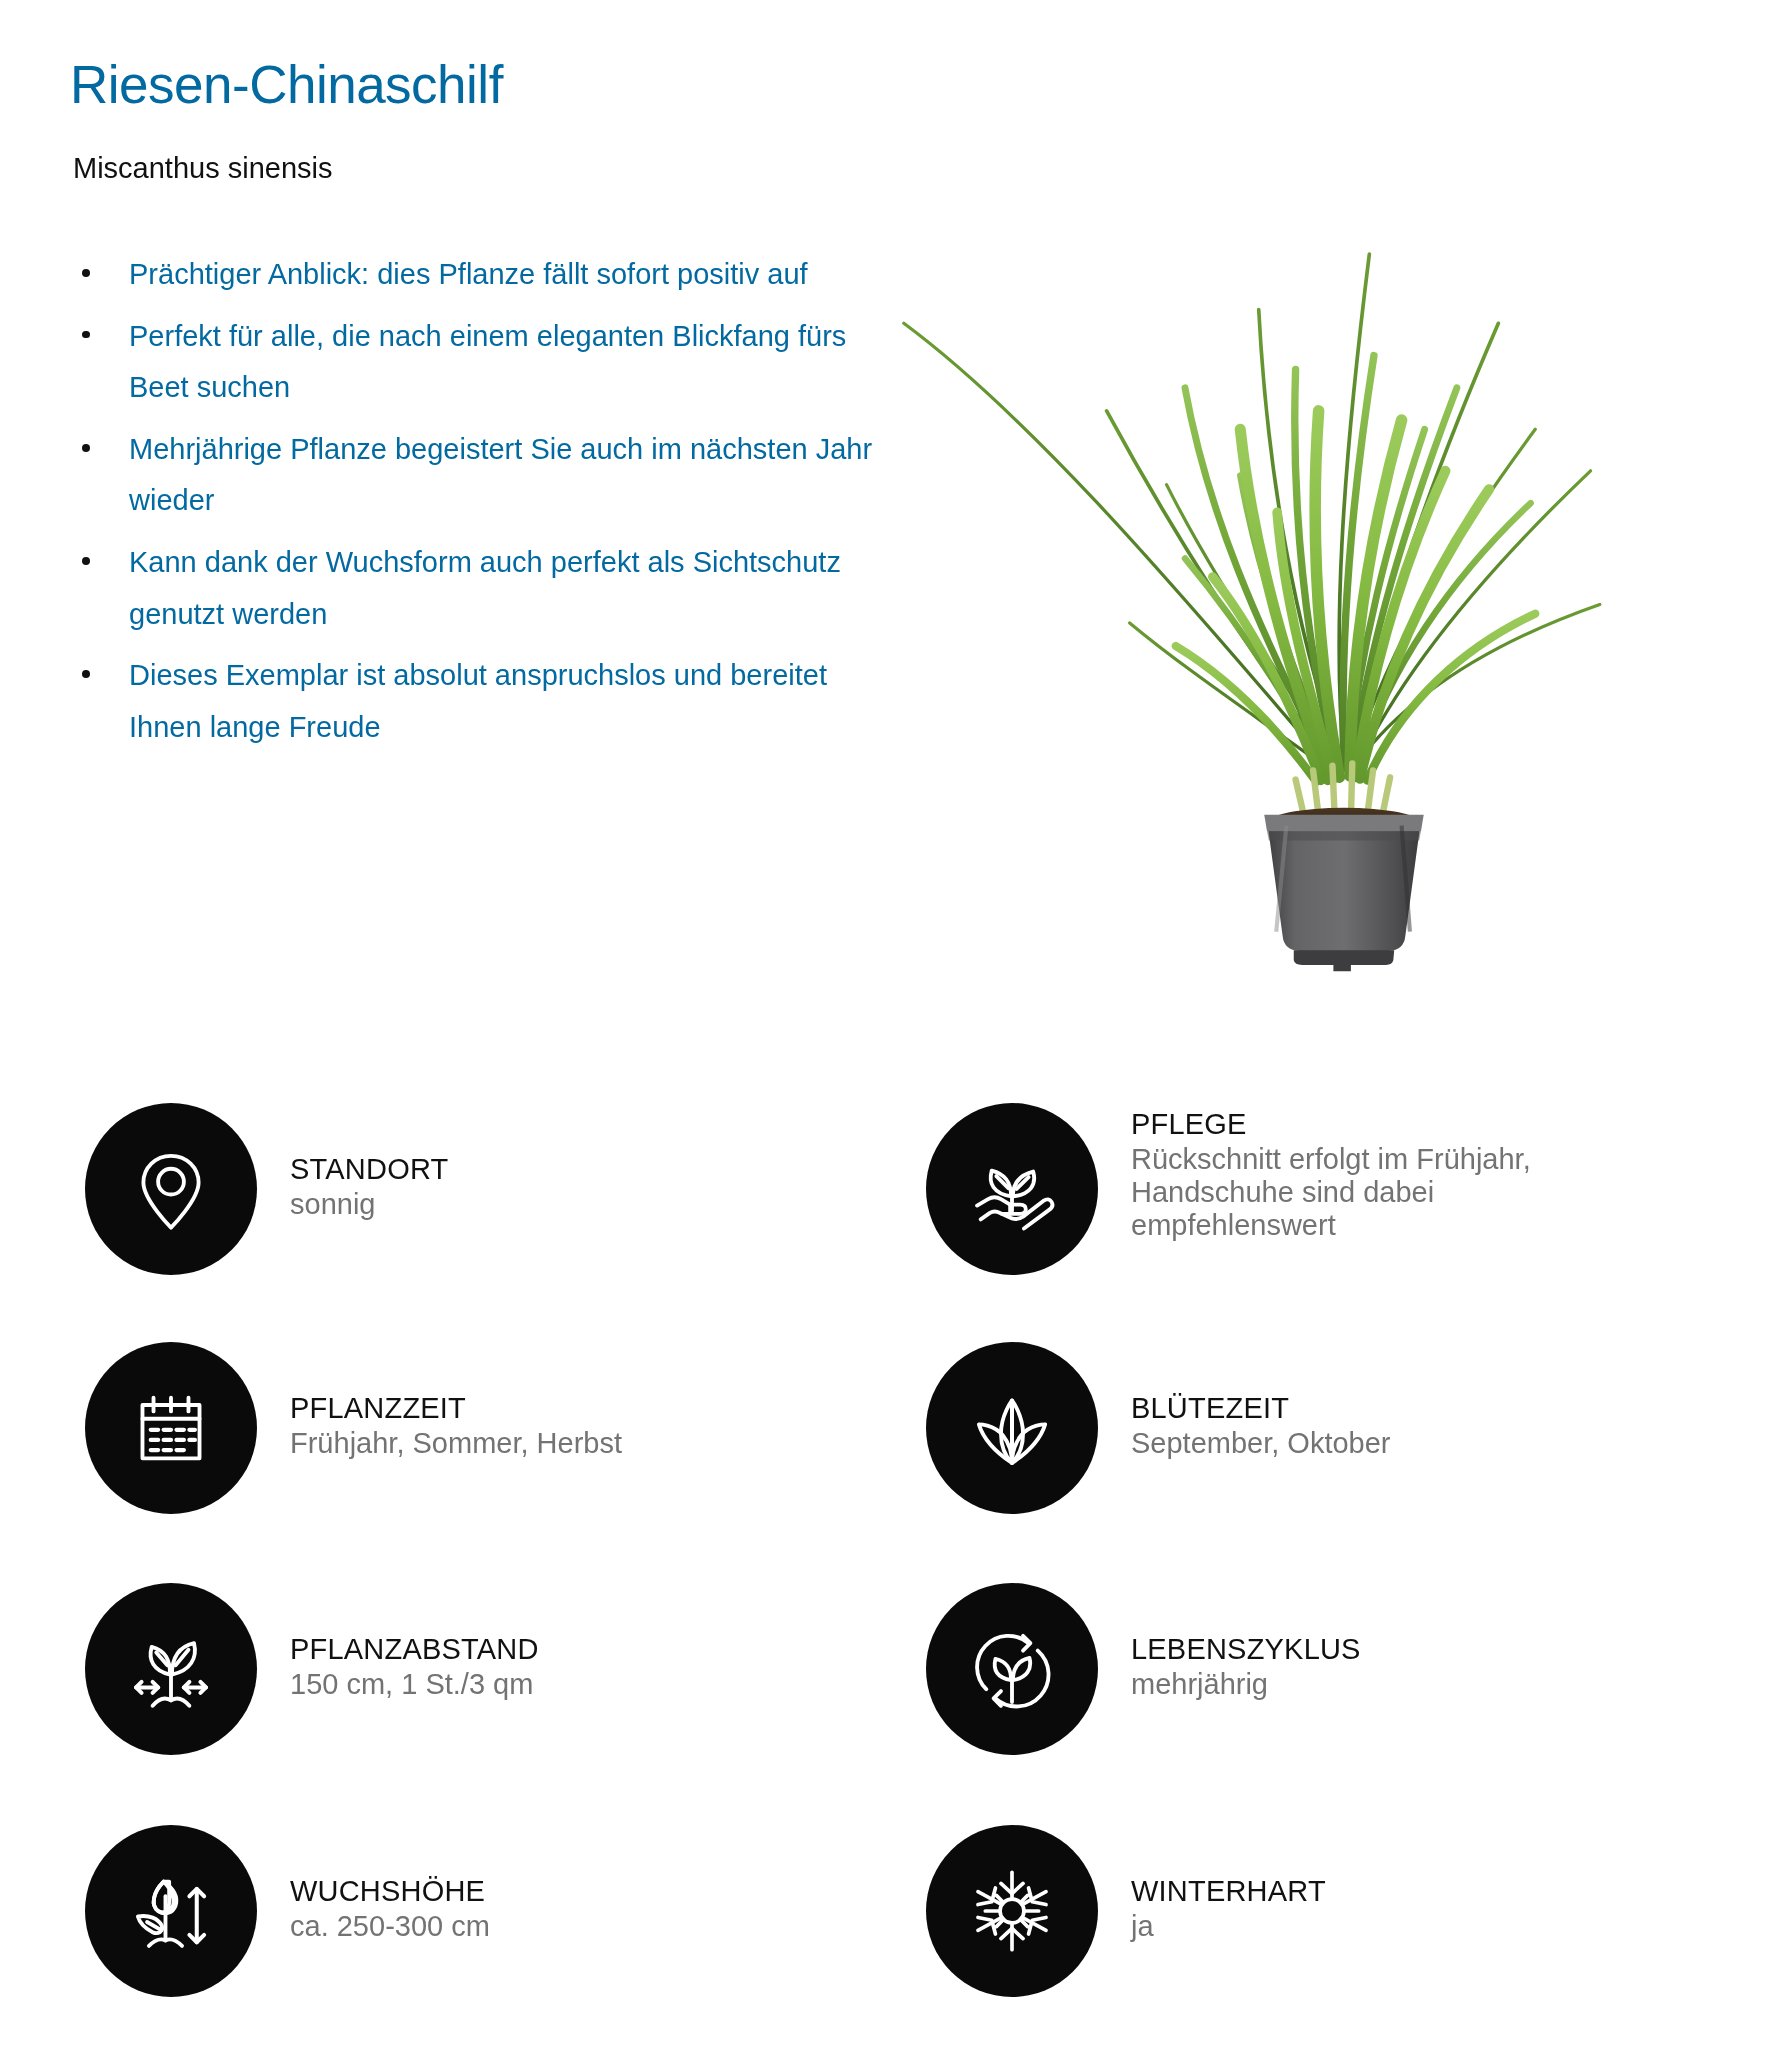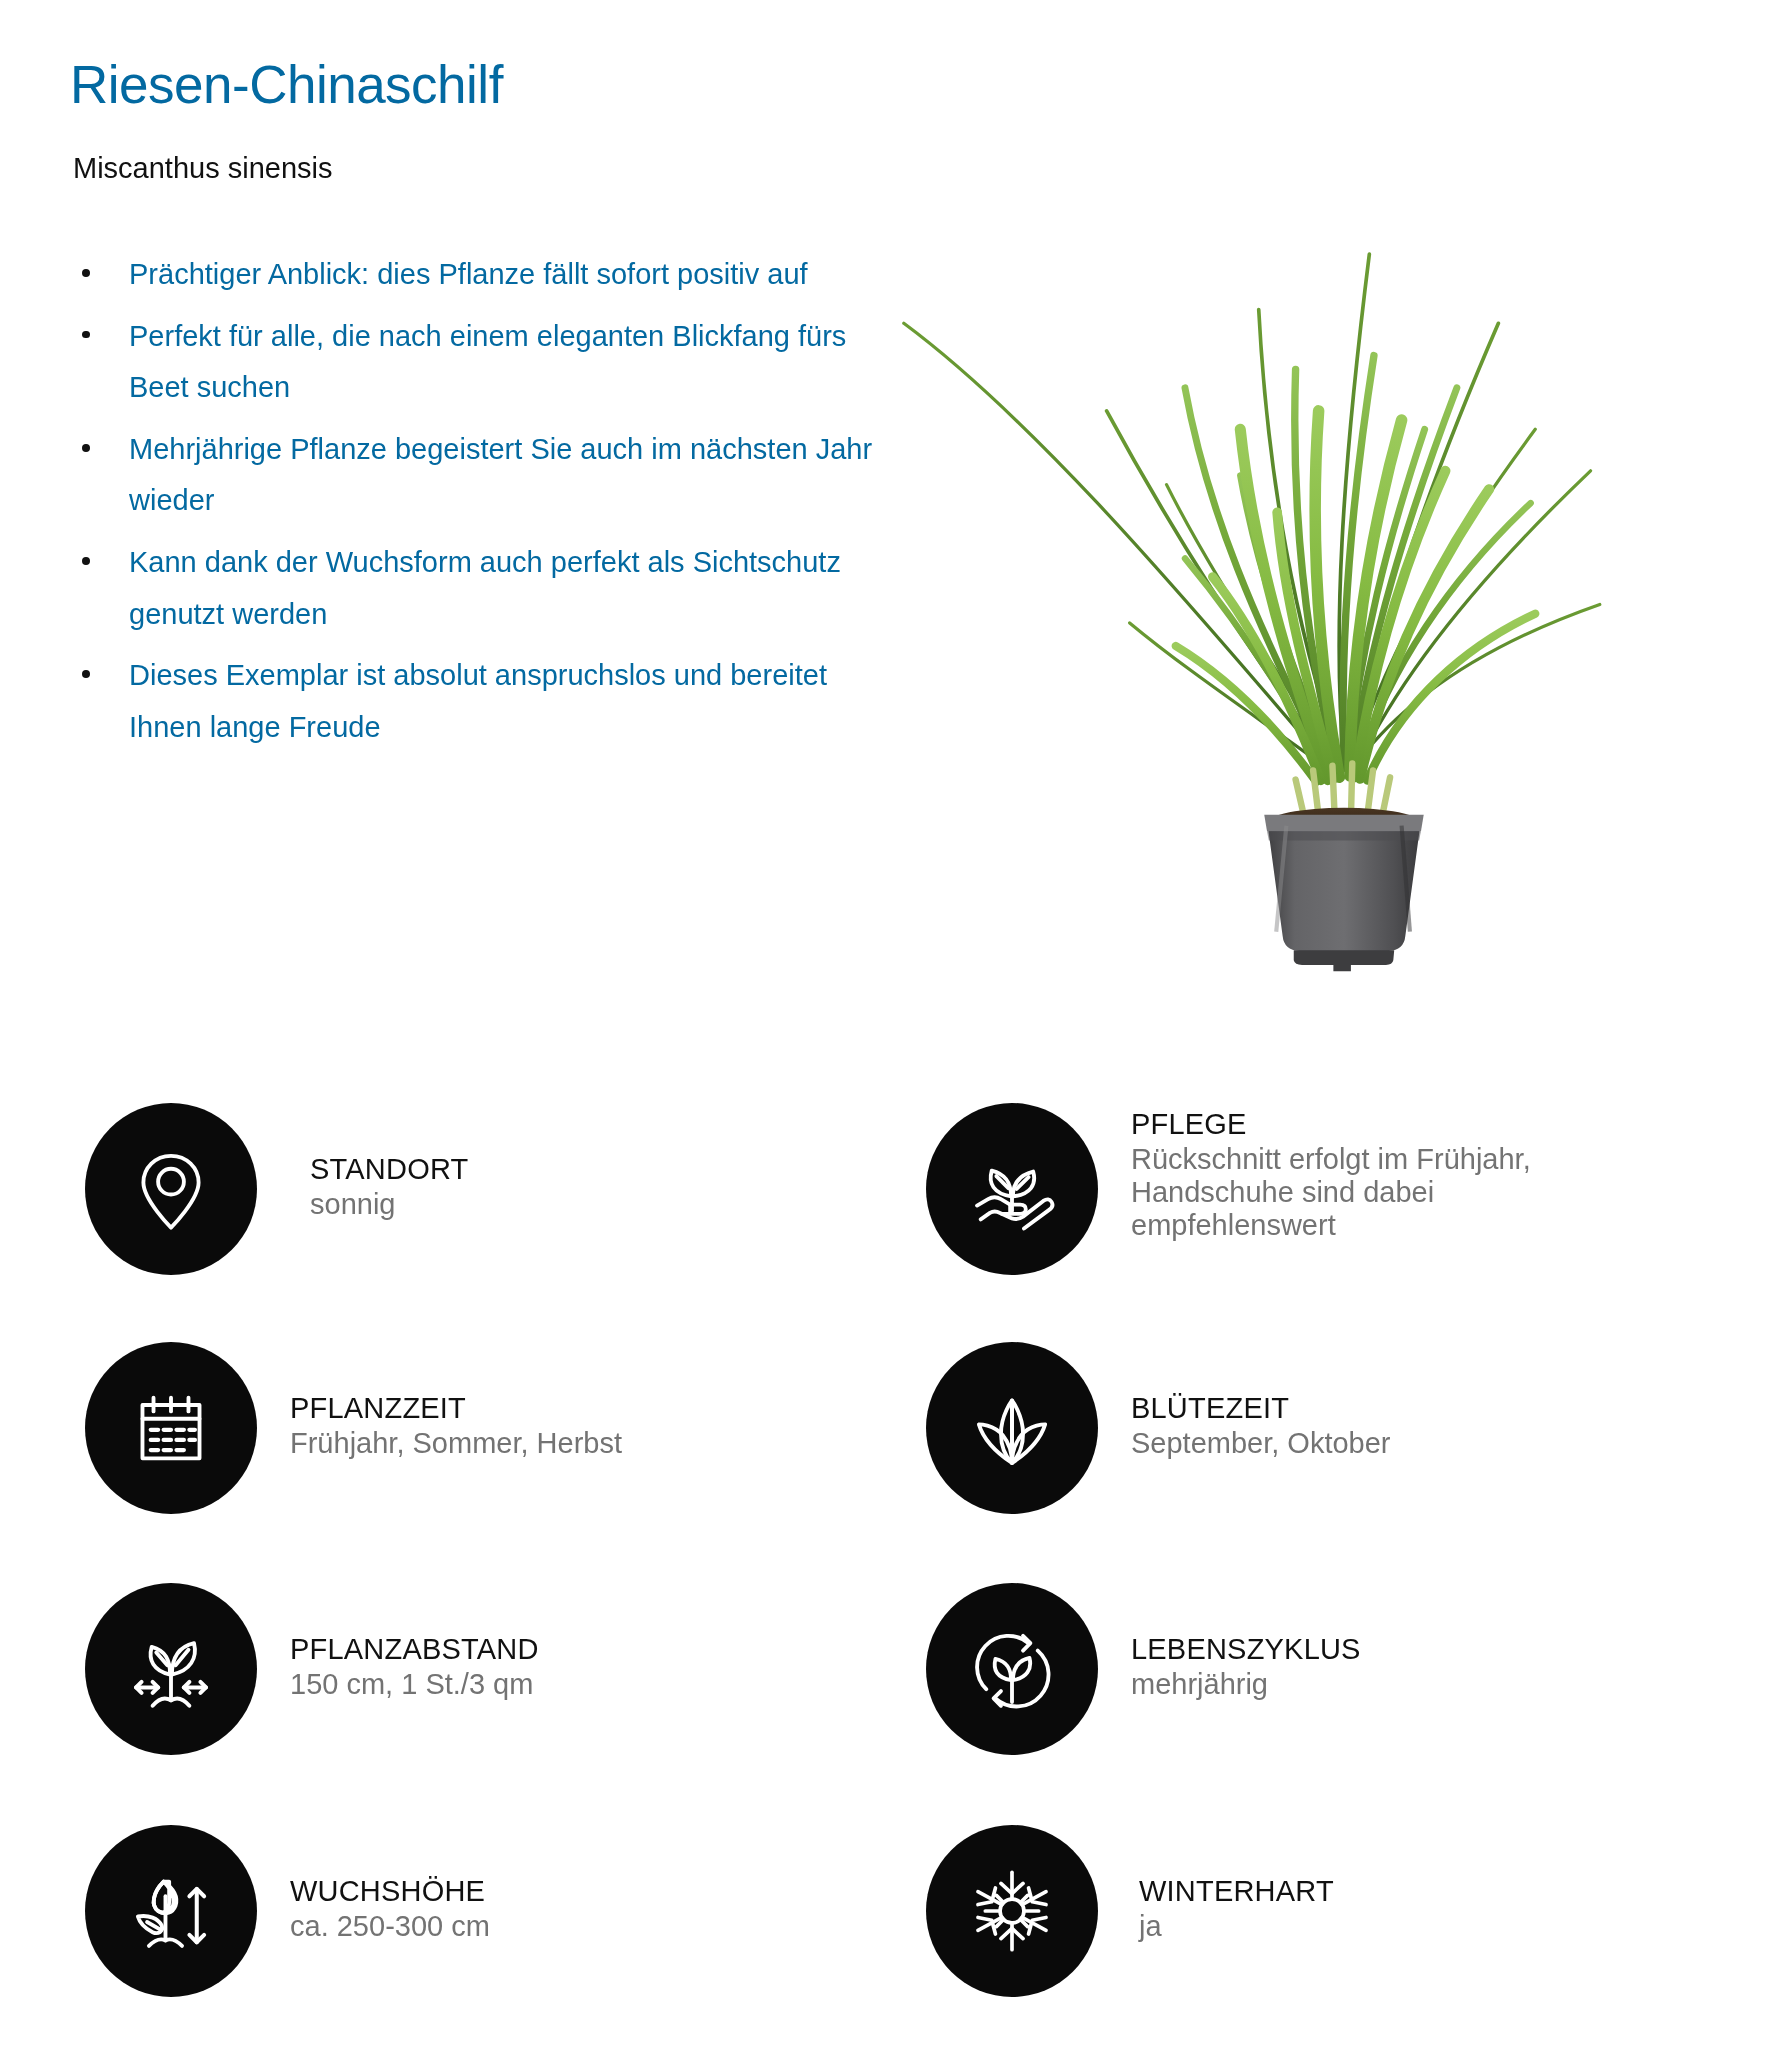--- a/index.html
+++ b/index.html
@@ -243,21 +243,21 @@
       <path d="M812 1396 L 1158 1396 L 1152 1432 L 818 1432 Z" fill="#7a7a7d"></path>
       <path d="M818 1432 L 1152 1432 L 1148 1452 L 822 1452 Z" fill="#4d4d50" opacity="0.55"></path>
       <path d="M876 1690 L 1094 1690 L 1092 1712 Q 1090 1722 1076 1722 L 1000 1722 L 1000 1736 L 962 1736 L 962 1722 L 894 1722 Q 878 1722 876 1712 Z" fill="#3d3d3f"></path>
       <path d="M860 1420 L 838 1650" stroke="#8b8b8e" stroke-width="9" fill="none" opacity="0.5"></path>
       <path d="M1110 1420 L 1128 1650" stroke="#2f2f31" stroke-width="9" fill="none" opacity="0.5"></path>
     </svg>
   </div>
 
   <div class="info-grid">
 
-    <div class="info-item" style="left:85px; top:10px;gap:20px;">
+    <div class="info-item" style="left:85px; top:10px;">
       <div class="info-icon">
         <svg viewBox="0 0 100 100" fill="none" stroke="#ffffff" stroke-width="4.2" stroke-linecap="round" stroke-linejoin="round">
           <path d="M50 14 C 33 14 20 27 20 43 C 20 62 50 92 50 92 C 50 92 80 62 80 43 C 80 27 67 14 50 14 Z"></path>
           <circle cx="50" cy="42" r="14"></circle>
         </svg>
       </div>
       <div class="info-text centered">
         <div class="info-label">STANDORT</div>
         <div class="info-value">sonnig</div>
       </div>
@@ -387,21 +387,21 @@
             <polyline points="70,76 78,84 86,76"></polyline>
           </g>
         </svg>
       </div>
       <div class="info-text centered">
         <div class="info-label">WUCHSHÖHE</div>
         <div class="info-value">ca. 250-300 cm</div>
       </div>
     </div>
 
-    <div class="info-item" style="left:926px; top:732px;gap:8px;">
+    <div class="info-item" style="left:926px; top:732px;">
       <div class="info-icon">
         <svg viewBox="0 0 100 100" fill="none" stroke="#ffffff" stroke-width="4" stroke-linecap="round" stroke-linejoin="round">
           <circle cx="50" cy="50" r="13"></circle>
           <line x1="50" y1="8" x2="50" y2="37"></line>
           <polyline points="38,20 50,31 62,20"></polyline>
           <line x1="50" y1="63" x2="50" y2="92"></line>
           <polyline points="38,80 50,69 62,80"></polyline>
           <line x1="13" y1="29" x2="39" y2="43"></line>
           <polyline points="13,43 28,40 32,25"></polyline>
           <line x1="87" y1="71" x2="61" y2="57"></line>

